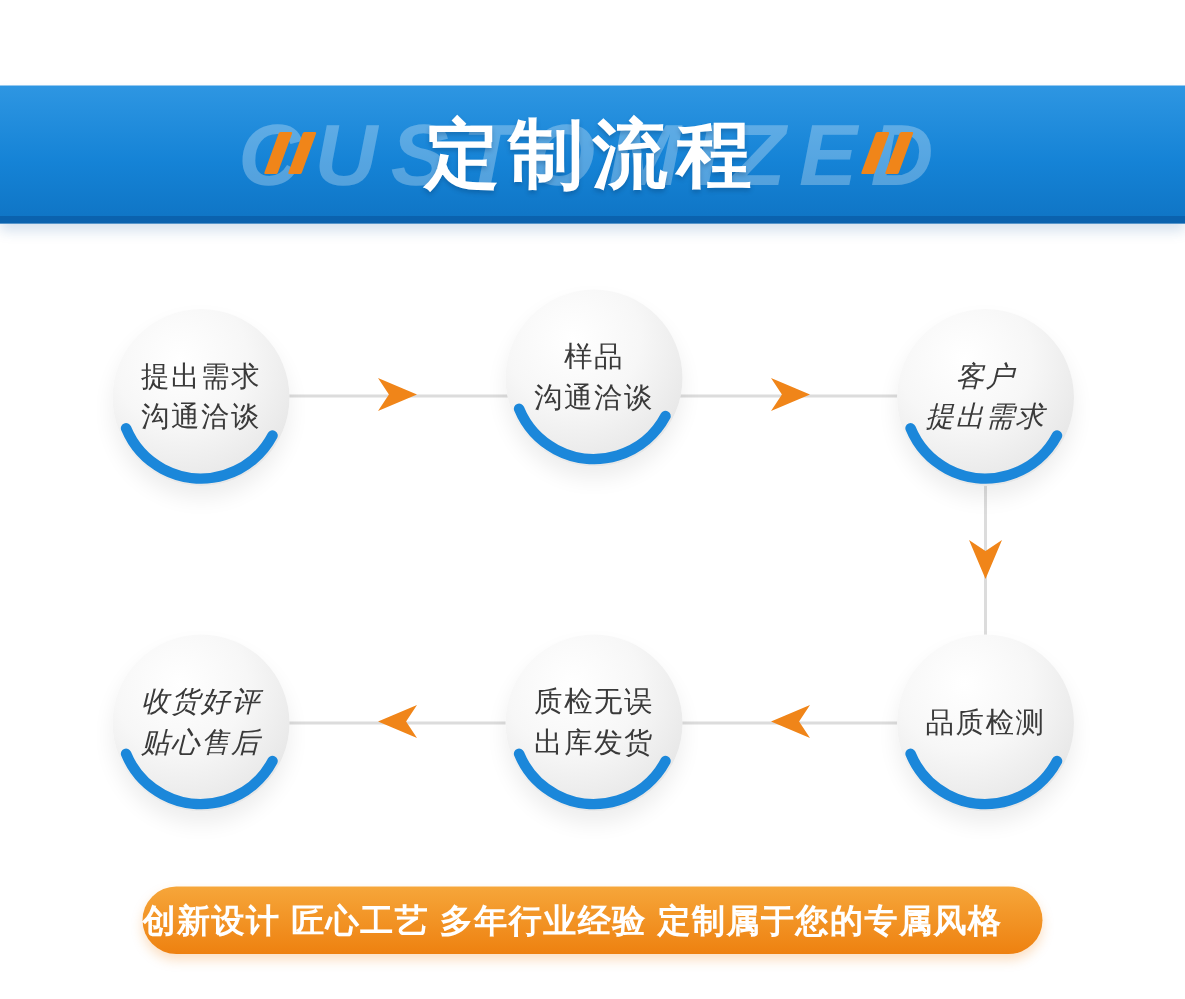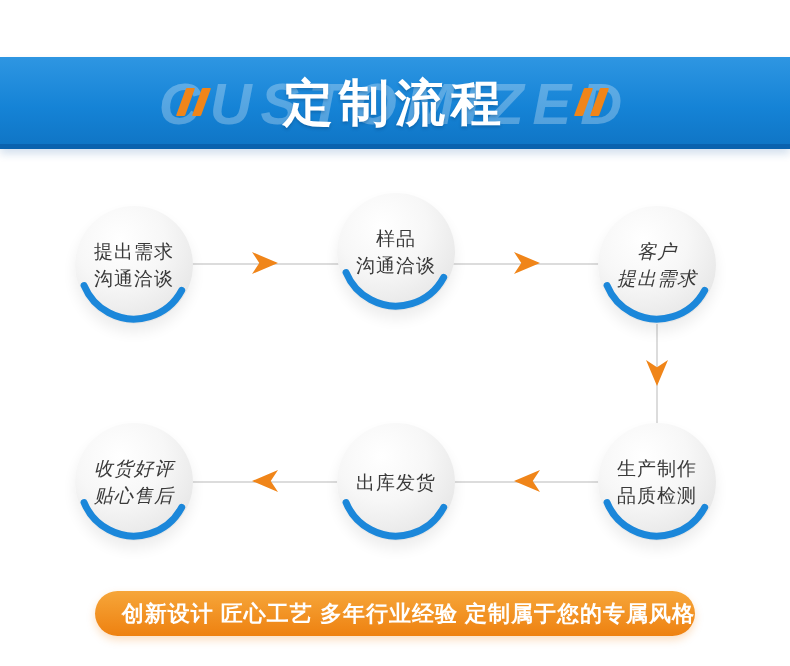--- a/index.html
+++ b/index.html
@@ -39,21 +39,21 @@
 
   
   .arrow{position:absolute;width:26px;height:22px;background:#f08519;z-index:3;
     clip-path:polygon(0 0,100% 50%,0 100%,28% 50%);}
   .arrow.left{transform:scaleX(-1);}
   .arrow.down{transform:rotate(90deg);}
 
   
   .footer-pill{position:absolute;left:95px;top:591px;width:600px;height:45px;border-radius:23px;
     background:linear-gradient(180deg,#f6a63a 0%,#ee8110 100%);
-    display:flex;align-items:center;justify-content:flex-end;
+    display:flex;align-items:center;justify-content:flex-start;
     color:#ffffff;font-size:22px;font-weight:700;letter-spacing:1px;
     box-shadow:0 4px 8px rgba(238,129,16,0.25);}
 </style>
 </head>
 <body>
 
 <div class="stage">
 
   <div class="banner">
     <div class="watermark">CUSTOMIZED</div>
@@ -104,31 +104,31 @@
       <div>提出需求</div>
     </div>
   </div>
 
   <div class="node" style="left:598px;top:423px;">
     <div class="ball"></div>
     <svg viewBox="0 0 118 118">
       <circle cx="59" cy="59" r="54" fill="none" stroke="#1b87da" stroke-width="7" stroke-dasharray="122 218" transform="rotate(28 59 59)" stroke-linecap="round"></circle>
     </svg>
     <div class="txt">
-      <div>生产制作</div>
       <div>品质检测</div>
     </div>
   </div>
 
   <div class="node" style="left:337px;top:423px;">
     <div class="ball"></div>
     <svg viewBox="0 0 118 118">
       <circle cx="59" cy="59" r="54" fill="none" stroke="#1b87da" stroke-width="7" stroke-dasharray="122 218" transform="rotate(28 59 59)" stroke-linecap="round"></circle>
     </svg>
     <div class="txt">
+      <div>质检无误</div>
       <div>出库发货</div>
     </div>
   </div>
 
   <div class="node" style="left:75px;top:423px;font-style:italic;">
     <div class="ball"></div>
     <svg viewBox="0 0 118 118">
       <circle cx="59" cy="59" r="54" fill="none" stroke="#1b87da" stroke-width="7" stroke-dasharray="122 218" transform="rotate(28 59 59)" stroke-linecap="round"></circle>
     </svg>
     <div class="txt">

